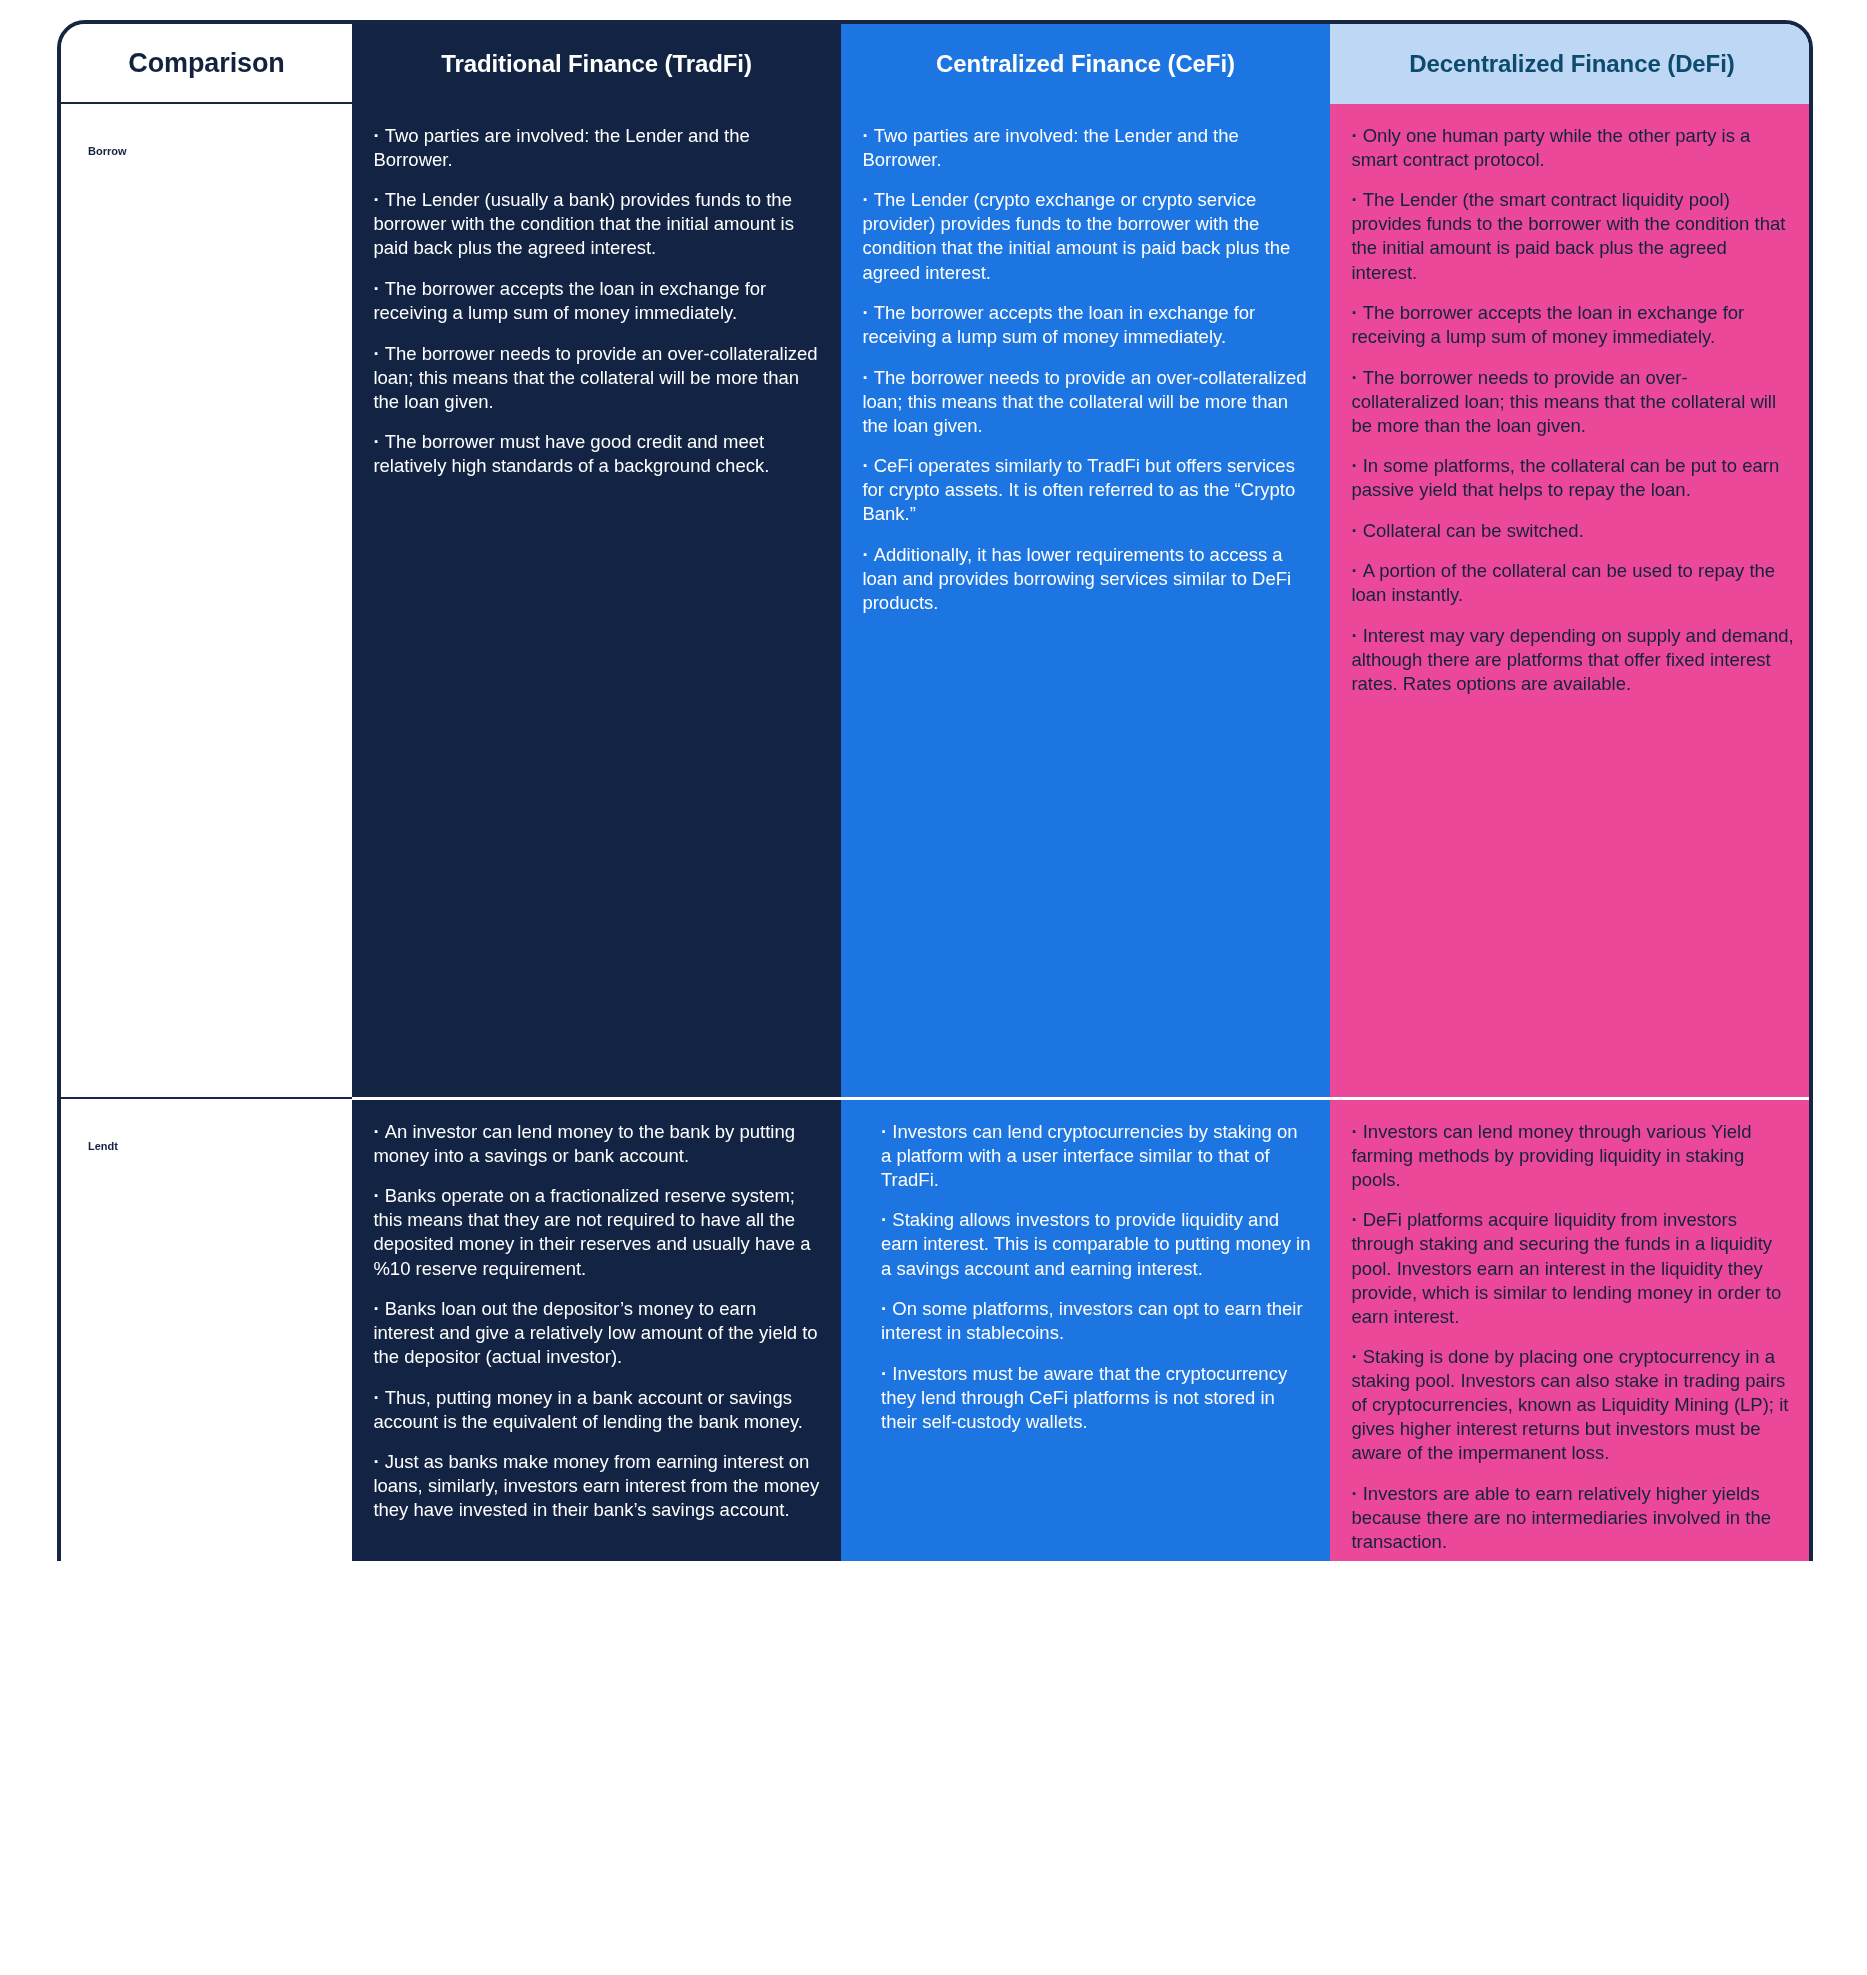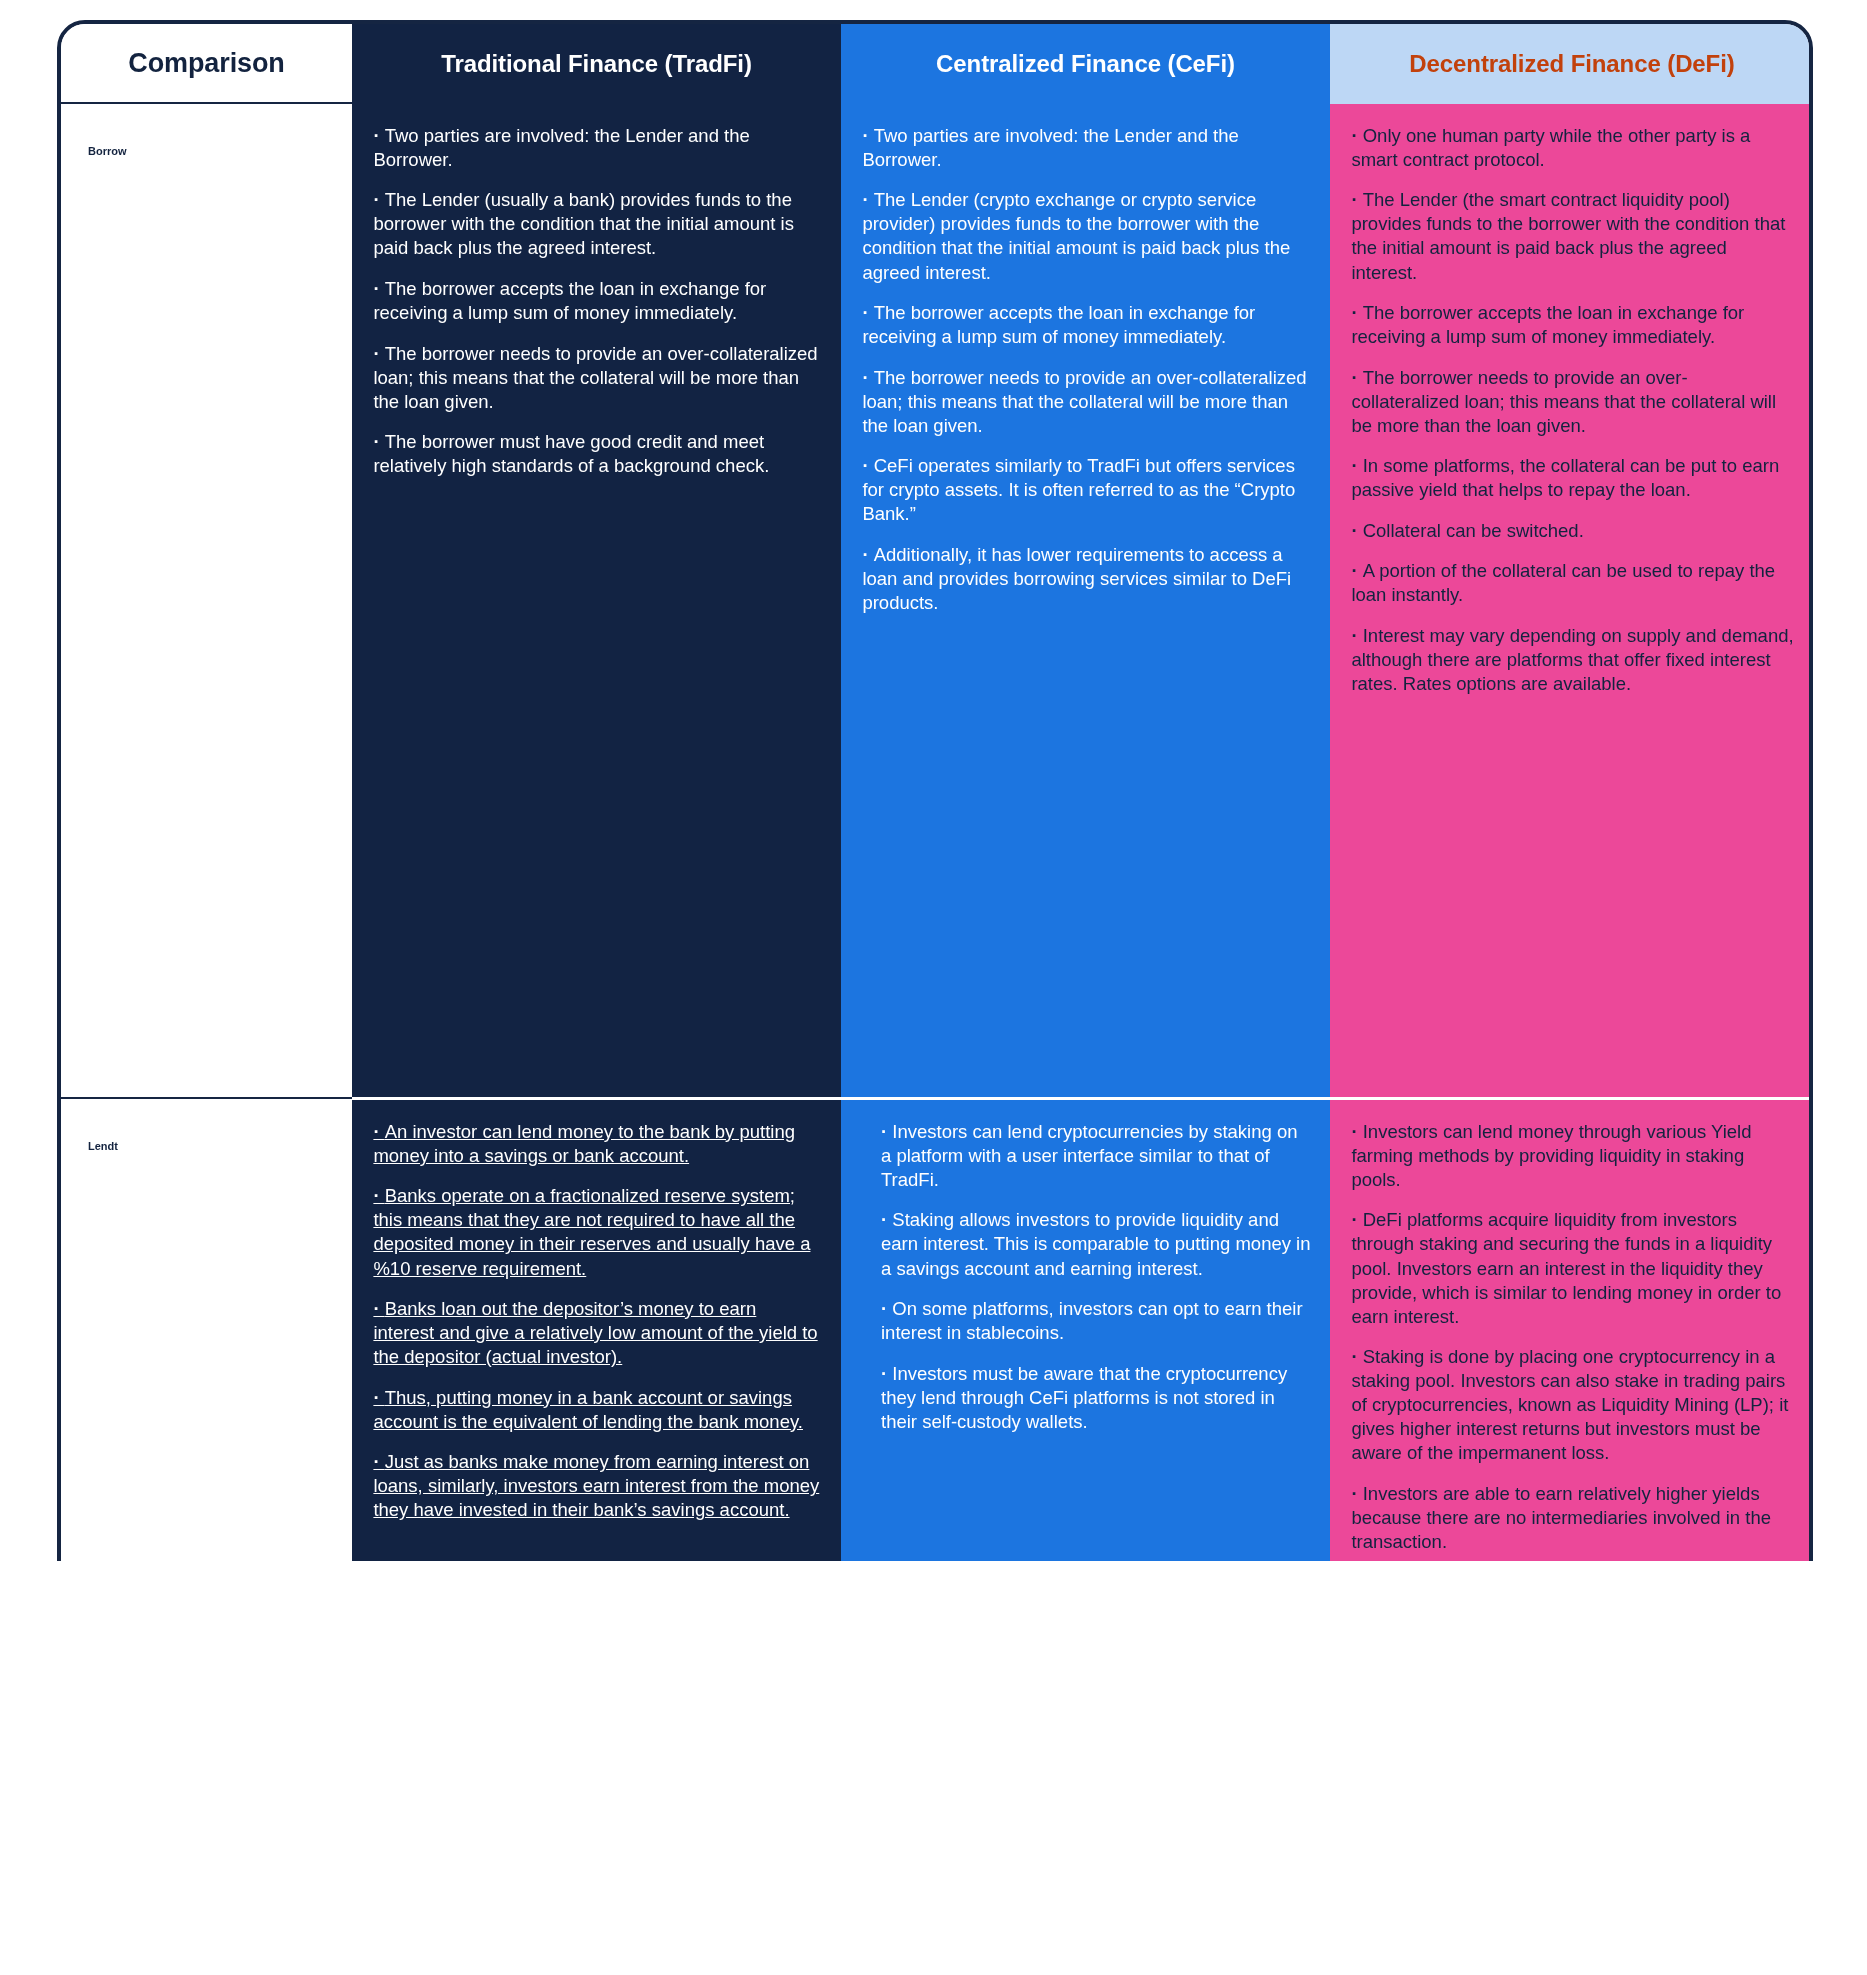--- a/index.html
+++ b/index.html
@@ -58,21 +58,21 @@
     color: #ffffff;
     font-size: 24px;
   }
   .hdr-cefi {
     background: #1C75E0;
     color: #ffffff;
     font-size: 24px;
   }
   .hdr-defi {
     background: #BDD7F5;
-    color: #c2410c;
+    color: #0c4a6e;
     font-size: 24px;
   }
 
   
   .cell {
     padding: 19.4px 19.4px 19.4px 21.4px;
     font-size: 18.5px;
     line-height: 1.30;
   }
   .cell-label {
@@ -136,21 +136,21 @@
             <li>The borrower accepts the loan in exchange for receiving a lump sum of money immediately.</li>
             <li>The borrower needs to provide an over-collateralized loan; this means that the collateral will be more than the loan given.</li>
             <li>In some platforms, the collateral can be put to earn passive yield that helps to repay the loan.</li>
             <li>Collateral can be switched.</li>
             <li>A portion of the collateral can be used to repay the loan instantly.</li>
             <li>Interest may vary depending on supply and demand, although there are platforms that offer fixed interest rates. Rates options are available.</li>
           </ul>
       </div>
 
       <div class="cell cell-label row2" style="border-top:2.9px solid #152542;">Lendt</div>
-      <div class="cell cell-tradfi" style="border-top:3.4px solid #ffffff;text-decoration:underline;">
+      <div class="cell cell-tradfi" style="border-top:3.4px solid #ffffff;">
         <ul class="bullets">
             <li>An investor can lend money to the bank by putting money into a savings or bank account.</li>
             <li>Banks operate on a fractionalized reserve system; this means that they are not required to have all the deposited money in their reserves and usually have a %10 reserve requirement.</li>
             <li>Banks loan out the depositor’s money to earn interest and give a relatively low amount of the yield to the depositor (actual investor).</li>
             <li>Thus, putting money in a bank account or savings account is the equivalent of lending the bank money.</li>
             <li>Just as banks make money from earning interest on loans, similarly, investors earn interest from the money they have invested in their bank’s savings account.</li>
           </ul>
       </div>
       <div class="cell cell-cefi" style="border-top:3.4px solid #ffffff;padding-left:40px;">
         <ul class="bullets">

